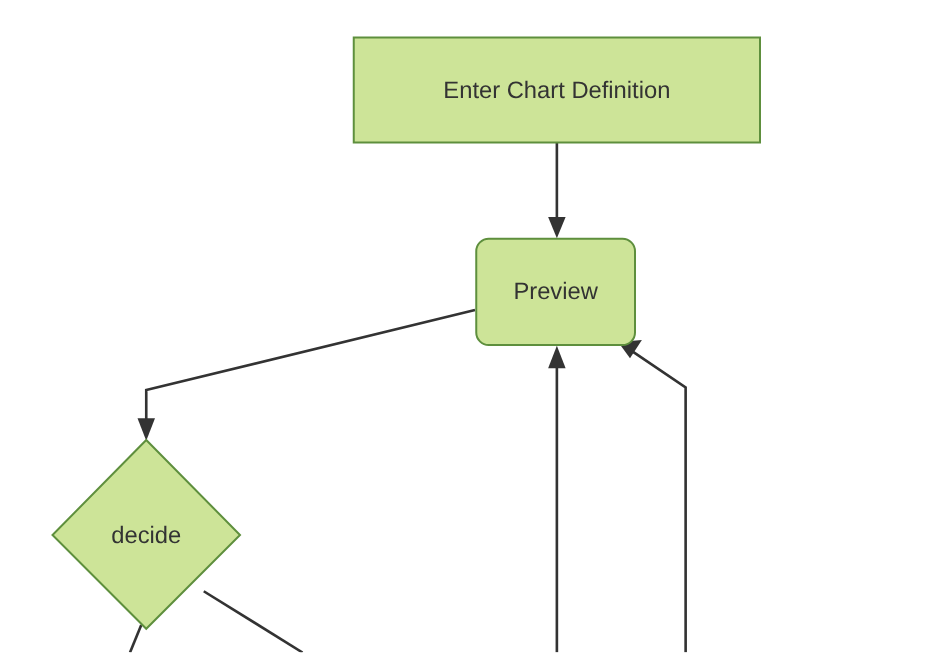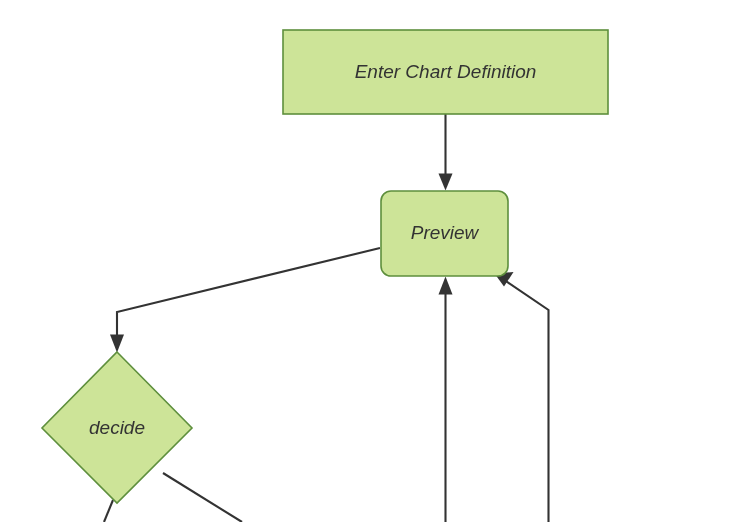--- a/index.html
+++ b/index.html
@@ -7,21 +7,20 @@
     padding: 0;
     background: #ffffff;
   }
   #diagram-root {
     position: relative;
     width: 740px;
     height: 522px;
     background: #ffffff;
     overflow: hidden;
     font-family: "Liberation Sans", sans-serif;
-    font-style: italic;
   }
   #flowchart-svg {
     position: absolute;
     top: 0;
     left: 0;
     width: 740px;
     height: 522px;
     display: block;
   }
   .node-shape {

